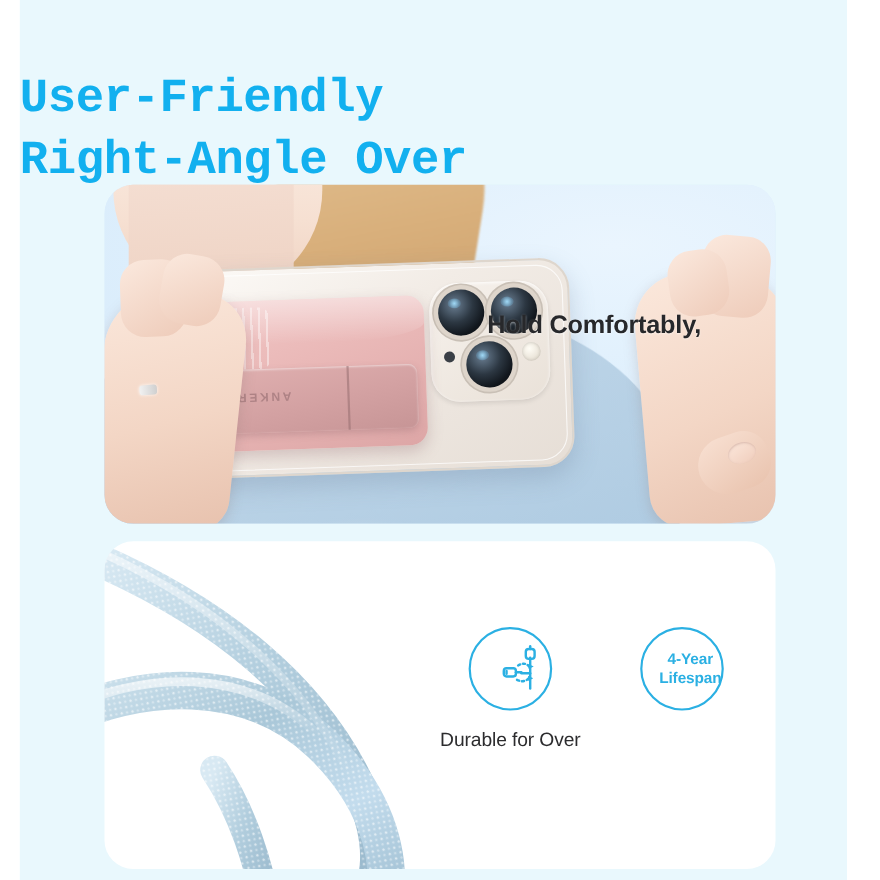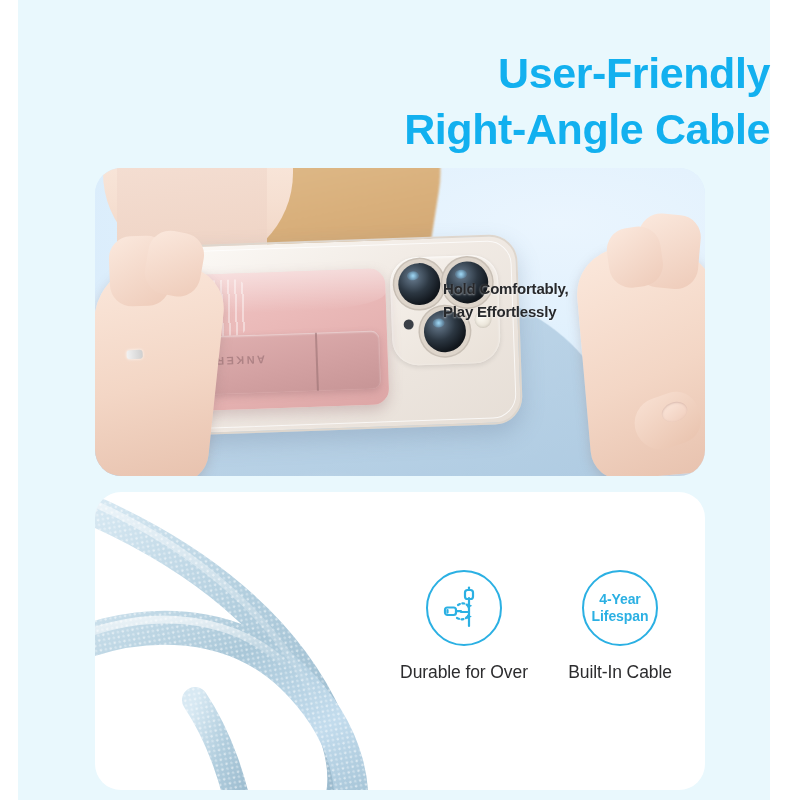--- a/index.html
+++ b/index.html
@@ -26,28 +26,29 @@
     top: 0px;
     width: 752px;
     height: 800px;
     background: #e9f8fd;
   }
 
   
   .headline {
     position: absolute;
     left: 0;
-    top: 46px;
+    top: 62px;
     width: 752px;
-    text-align: right;
+    text-align: left;
     color: #12b0ef;
     font-size: 43px;
     font-weight: bold;
     line-height: 1.30;
     letter-spacing: -0.4px;
+    font-family: Liberation Mono, monospace;
   }
   .headline .line { display:block; white-space: nowrap; }
 
   
   .card {
     position: absolute;
     border-radius: 26px;
     overflow: hidden;
   }
   .card-photo {
@@ -245,21 +246,21 @@
     box-shadow: 0 0 3px rgba(255,255,255,.9);
     transform: rotate(-10deg);
   }
 
   
   .photo-copy {
     position:absolute;
     left: 348px;
     top: 110px;
     color: #27282b;
-    font-size: 15px;
+    font-size: 23px;
     font-weight: bold;
     line-height: 1.50;
     letter-spacing: -0.2px;
     text-shadow: 0 1px 2px rgba(255,255,255,.55);
   }
   .photo-copy .line { display:block; white-space: nowrap; }
 
   
   .cable-art { position:absolute; inset:0; overflow:hidden; }
   .cable-svg { position:absolute; left:-18px; top:-6px; }
@@ -280,21 +281,21 @@
     flex-direction: column;
     align-items: center;
   }
   .feature-icon {
     width: 76px;
     height: 76px;
     border-radius: 50%;
     border: 2.4px solid #2bb0e3;
     display: flex;
     align-items: center;
-    justify-content: center;
+    justify-content: flex-end;
     position: relative;
   }
   .badge-text {
     color: #2bb0e3;
     font-size: 14px;
     font-weight: bold;
     line-height: 1.22;
     text-align: center;
     letter-spacing: -0.1px;
   }
@@ -310,21 +311,21 @@
   .feature-caption .line { display:block; white-space: nowrap; }
 </style>
 </head>
 <body>
 
 <div class="page">
   <div class="canvas">
 
     <div class="headline">
       <span class="line">User-Friendly</span>
-      <span class="line">Right-Angle Cable</span>
+      <span class="line">Right-Angle Over</span>
     </div>
 
     <div class="card card-photo">
       <div class="photo-art">
         <div class="backdrop"></div>
 
         <div class="hair"></div>
         <div class="chin">
           
           
@@ -371,21 +372,20 @@
         <div class="hand hand-r">
           <div class="finger fr1"></div>
           <div class="finger fr2"></div>
           <div class="thumb-r"></div>
           <div class="nail"></div>
         </div>
       </div>
 
       <div class="photo-copy">
         <span class="line">Hold Comfortably,</span>
-        <span class="line">Play Effortlessly</span>
       </div>
     </div>
 
     <div class="card card-cable">
       <div class="cable-art">
         <svg class="cable-svg" width="420" height="330" viewBox="0 0 420 330">
           <defs>
             <linearGradient id="cg" x1="0" y1="0" x2="1" y2="1">
               <stop offset="0%" stop-color="#cfe3ee"></stop>
               <stop offset="38%" stop-color="#a9c7d8"></stop>
@@ -452,21 +452,20 @@
         </div>
 
         <div class="feature">
           <div class="feature-icon">
             <div class="badge-text">
               <span class="line">4-Year</span>
               <span class="line">Lifespan</span>
             </div>
           </div>
           <div class="feature-caption">
-            <span class="line">Built-In Cable</span>
           </div>
         </div>
 
       </div>
     </div>
 
   </div>
 </div>
 
 </body></html>

